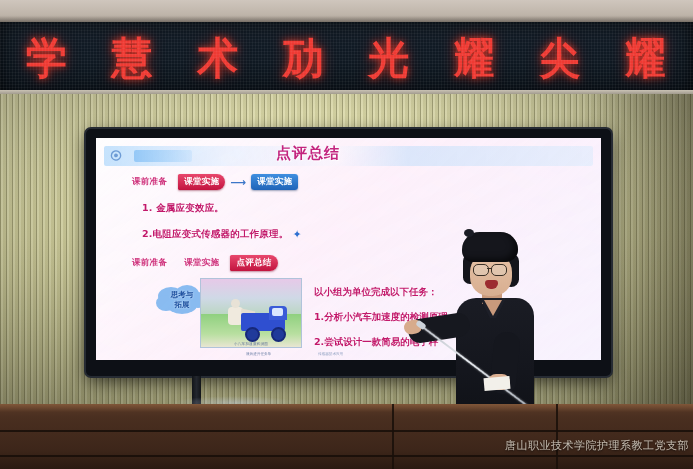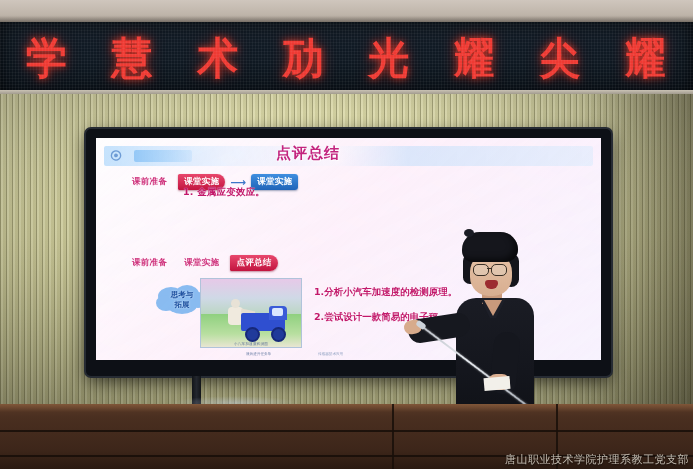--- a/index.html
+++ b/index.html
@@ -187,21 +187,21 @@
   }
   .tab.blue{
     color:#ffffff;
     background:linear-gradient(180deg,#3f8fe0,#1f64b8);
     border-radius:3px;
     box-shadow:0 1px 2px rgba(10,40,90,.4);
   }
   .tab-arrow{color:#3c76c8;font-size:11px;font-weight:bold;line-height:1;}
 
   
-  .bullets{position:absolute;left:46px;top:48px;margin-left:41px;}
+  .bullets{position:absolute;left:46px;top:64px;}
   .bullet{
     font-size:9.5px;font-weight:bold;color:#c2186a;margin-bottom:13px;
     text-shadow:0 0 1px rgba(255,255,255,.85);letter-spacing:.2px;
     display:flex;align-items:center;gap:4px;white-space:nowrap;
   }
   .star-icon{color:#2f6fd0;font-size:11px;line-height:1;}
 
   
   .cloud{
     position:absolute;left:58px;top:145px;width:56px;height:33px;
@@ -345,21 +345,21 @@
   }
 
   
   .light-pool{
     position:absolute;left:170px;top:396px;width:130px;height:14px;
     background:radial-gradient(ellipse at center,rgba(210,225,255,.35),rgba(0,0,0,0) 70%);
   }
 
   
   .watermark{
-    position:absolute;right:4px;bottom:2px;
+    position:absolute;right:4px;bottom:16px;
     font-size:11px;color:rgba(232,226,214,.80);
     letter-spacing:.5px;white-space:nowrap;
     text-shadow:0 1px 2px rgba(0,0,0,.7);
   }
 </style>
 </head>
 <body>
 
 <div id="stage">
 
@@ -402,20 +402,24 @@
       <div class="tabrow row1">
         <div class="tab plain">课前准备</div>
         <div class="tab red">课堂实施</div>
         <div class="tab-arrow">⟶</div>
         <div class="tab blue">课堂实施</div>
       </div>
 
       <div class="bullets">
         <div class="bullet">
           <span>1. 金属应变效应。</span>
+        </div>
+        <div class="bullet">
+          <span>2.电阻应变式传感器的工作原理。</span>
+          <span class="star-icon">✦</span>
         </div>
       </div>
 
       <div class="tabrow row2">
         <div class="tab plain">课前准备</div>
         <div class="tab plain">课堂实施</div>
         <div class="tab red">点评总结</div>
       </div>
 
       <div class="cloud">
@@ -442,20 +446,21 @@
         <div class="figure-arm"></div>
         <div class="truck-body"></div>
         <div class="truck-cab"></div>
         <div class="truck-win"></div>
         <div class="wheel w1"></div>
         <div class="wheel w2"></div>
         <div class="thumb-caption">小汽车加速度检测图</div>
       </div>
 
       <div class="task-block">
+        <div class="task-head">以小组为单位完成以下任务：</div>
         <div class="task-line">1.分析小汽车加速度的检测原理。</div>
         <div class="task-line">2.尝试设计一款简易的电子秤</div>
       </div>
 
       <div class="slide-footnote">课后提升任务单</div>
       <div class="slide-footnote2">传感器技术应用</div>
     </div>
   </div>
 
   <div class="tv-stand"></div>

